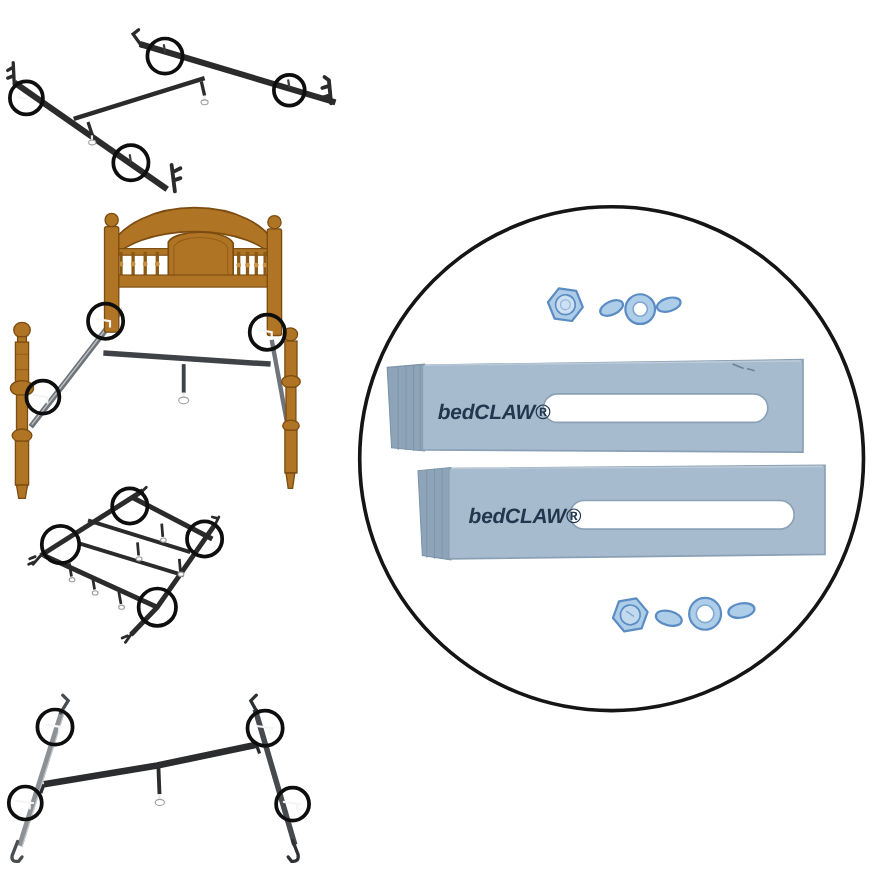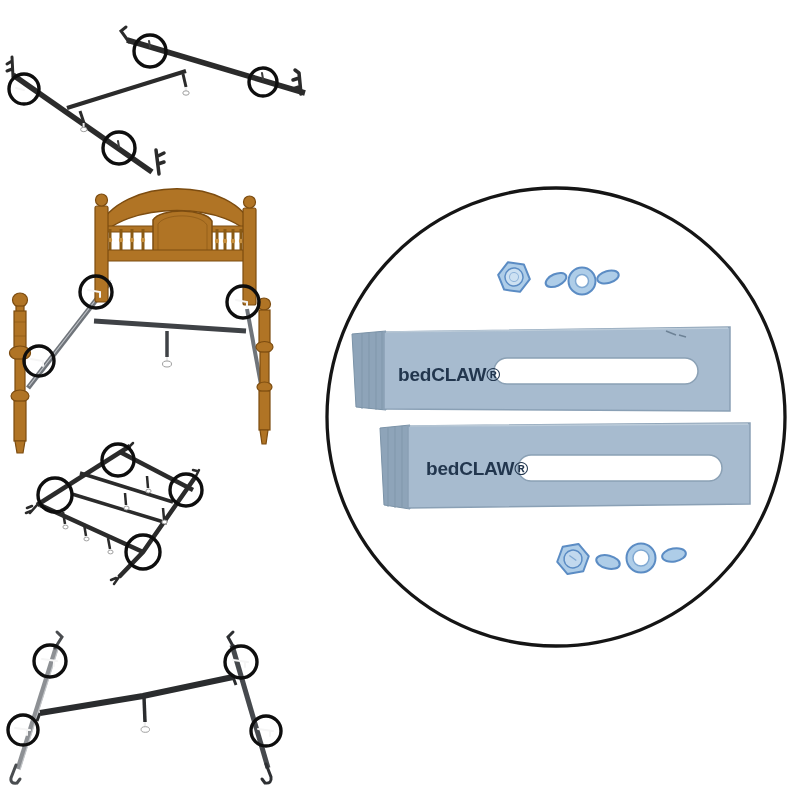--- a/index.html
+++ b/index.html
@@ -26,20 +26,21 @@
     --foot-white:#ffffff;
   }
   html,body{margin:0;padding:0;background:#e8e8e8;}
   .canvas{
     width:800px;height:800px;
     background:var(--page-bg);
     position:relative;
     margin:0 auto;
     overflow:hidden;
     font-family:"Liberation Sans",sans-serif;
+    font-style:italic;
   }
   svg{display:block;}
   .plate-logo{
     font-family:"Liberation Sans",sans-serif;
     font-weight:700;
     font-size:19px;
     letter-spacing:-0.2px;
     fill:var(--plate-logo);
   }
   .callout{fill:none;stroke:var(--callout-ring);stroke-width:3.4px;}

